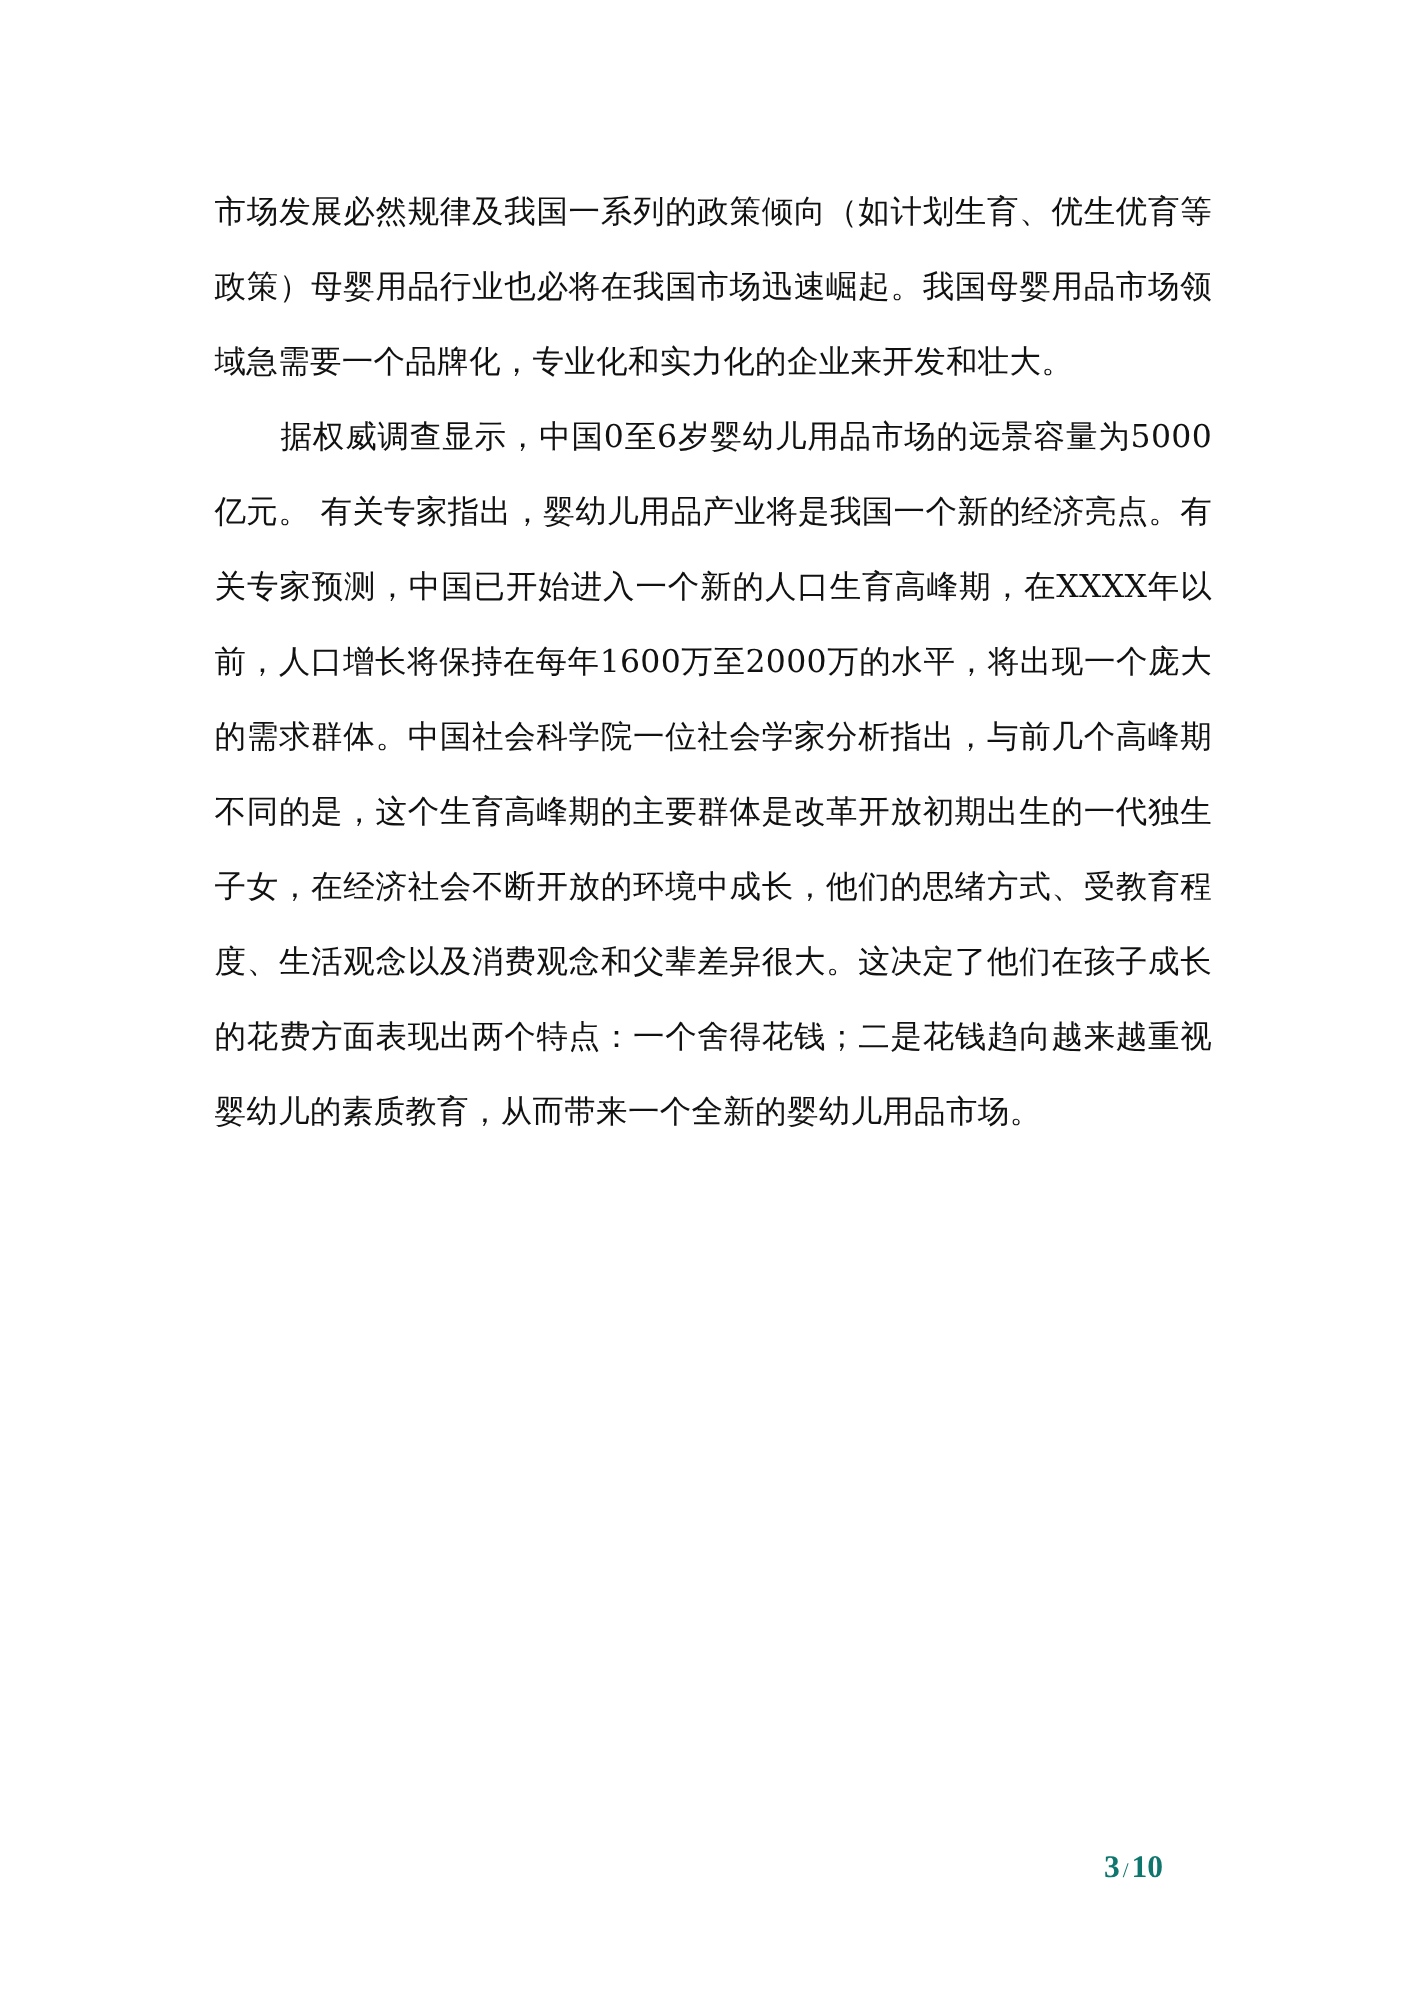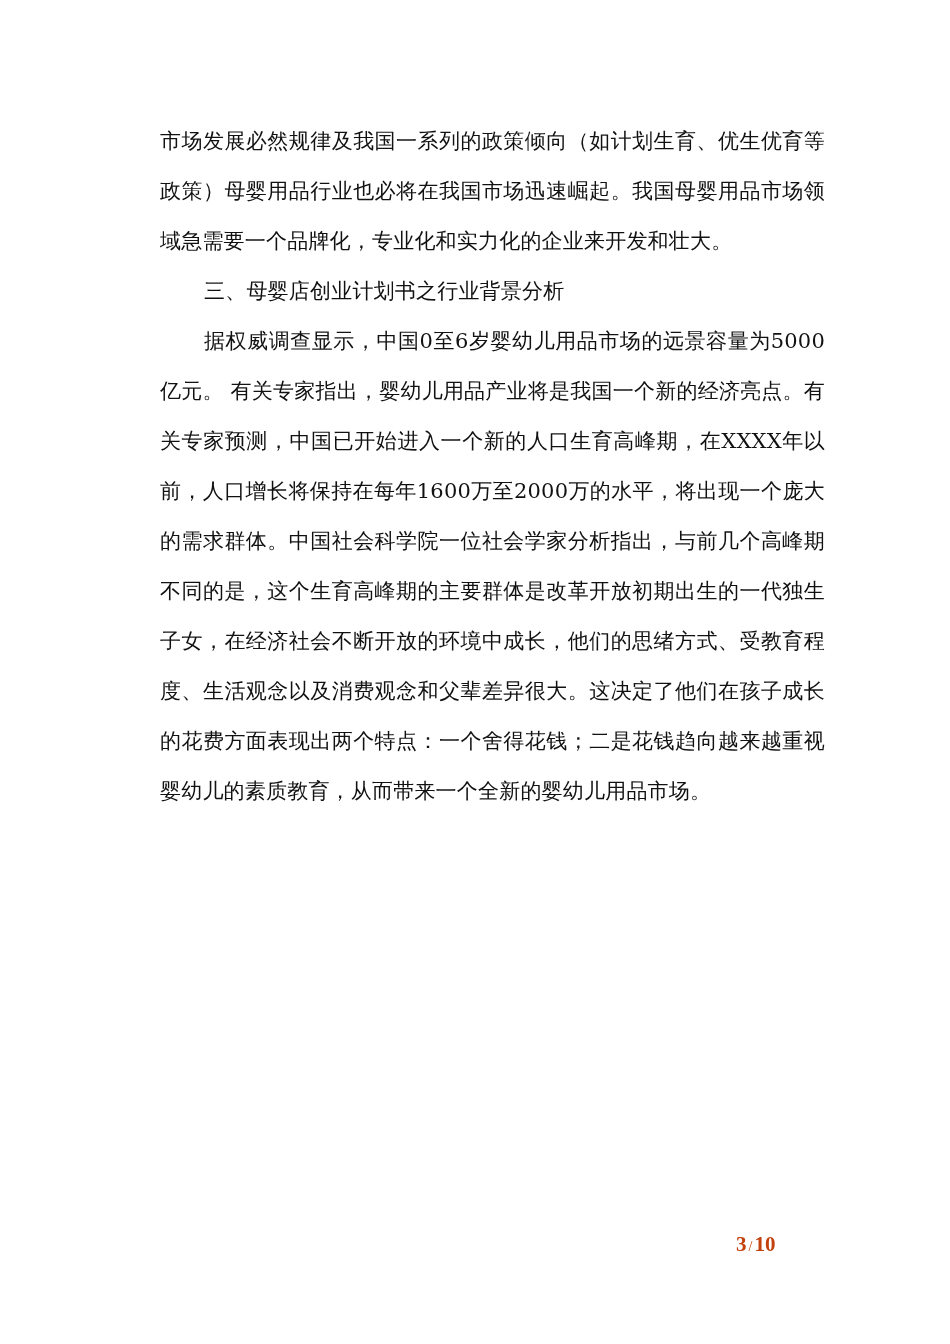--- a/index.html
+++ b/index.html
@@ -8,38 +8,36 @@
       position: absolute; left: 0; top: 0; width: 950px; height: 1344px; background: #ffffff;
     }
     .content {
       position: absolute; left: 143px; top: 116px; width: 665px;
       font-family: "DejaVu Serif", "Liberation Serif", serif;
       font-size: 21px; color: #111111;
       line-height: 50px;
       text-align: justify;
       text-justify: inter-character;
       letter-spacing: 0.2px;
-      margin-left: 17px;
     }
     .content p { margin: 0; }
     .content p.indent { text-indent: 44px; }
     .content p.heading { text-indent: 44px; }
     .page-number {
       position: absolute; left: 736px; top: 1232px;
       font-family: "Liberation Serif", "DejaVu Serif", serif;
-      font-weight: bold; font-size: 21px; color: #c2410c;
+      font-weight: bold; font-size: 21px; color: #0f766e;
     }
     .page-number .sep { font-size: 14px; font-weight: normal; margin: 0 2px; }
   </style>
 </head>
 <body>
 
 <div class="page">
   <div class="content">
     <p>市场发展必然规律及我国一系列的政策倾向（如计划生育、优生优育等政策）母婴用品行业也必将在我国市场迅速崛起。我国母婴用品市场领域急需要一个品牌化，专业化和实力化的企业来开发和壮大。</p>
-    <p class="heading">三、母婴店创业计划书之行业背景分析</p>
     <p class="indent">据权威调查显示，中国0至6岁婴幼儿用品市场的远景容量为5000亿元。 有关专家指出，婴幼儿用品产业将是我国一个新的经济亮点。有关专家预测，中国已开始进入一个新的人口生育高峰期，在XXXX年以前，人口增长将保持在每年1600万至2000万的水平，将出现一个庞大的需求群体。中国社会科学院一位社会学家分析指出，与前几个高峰期不同的是，这个生育高峰期的主要群体是改革开放初期出生的一代独生子女，在经济社会不断开放的环境中成长，他们的思绪方式、受教育程度、生活观念以及消费观念和父辈差异很大。这决定了他们在孩子成长的花费方面表现出两个特点：一个舍得花钱；二是花钱趋向越来越重视婴幼儿的素质教育，从而带来一个全新的婴幼儿用品市场。</p>
   </div>
 
   <div class="page-number">
     <span>3</span><span class="sep">/</span><span>10</span>
   </div>
 </div>
 
 </body></html>

